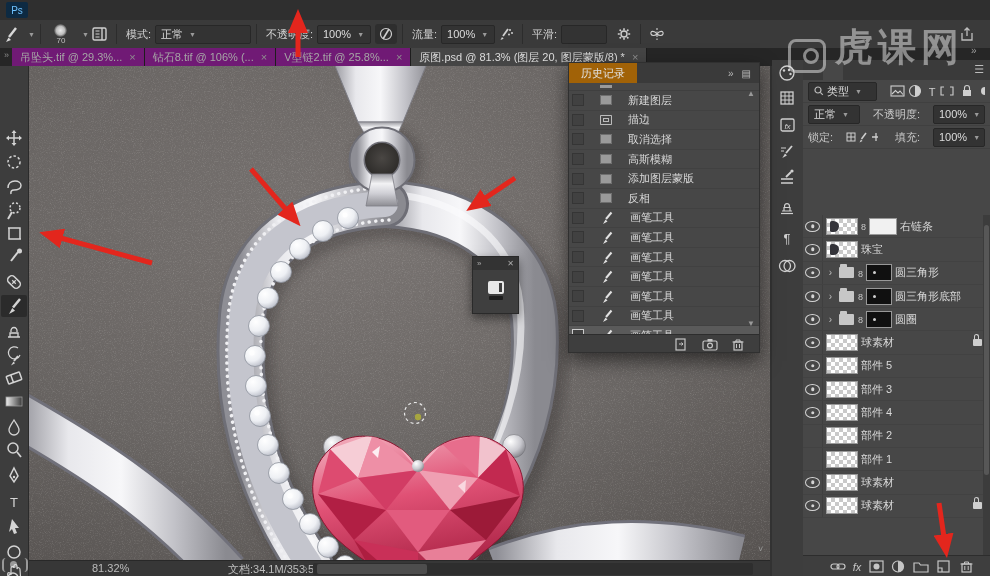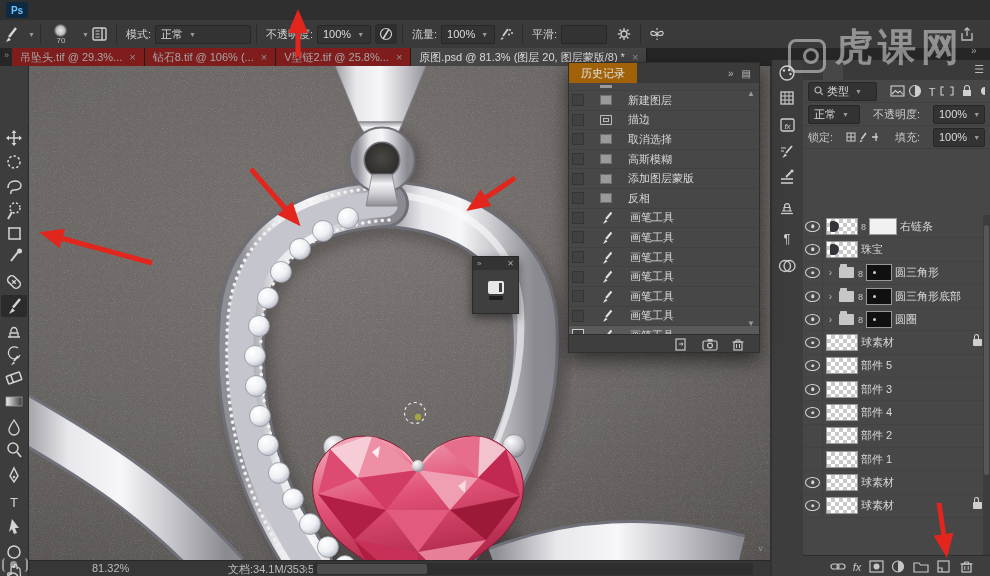--- a/index.html
+++ b/index.html
@@ -2,39 +2,39 @@
 <html><head>
 <meta charset="utf-8">
 <style>
   html,body{margin:0;padding:0;width:990px;height:576px;overflow:hidden;background:#323232;
     font-family:"Liberation Sans",sans-serif;color:#d6d6d6;}
   .ab{position:absolute}
   
   #menubar{left:0;top:0;width:990px;height:20px;background:#2f2f2f;border-bottom:1px solid #232323;
     display:flex;align-items:center;font-size:12px;color:#cccccc;z-index:2}
   #ps-logo{width:22px;height:16px;margin:0 12px 0 6px;background:#0d2a42;border-radius:2px;
-    color:#6fc3ff;font-size:10px;font-weight:bold;display:flex;align-items:center;justify-content:center}
+    color:#6fc3ff;font-size:10px;font-weight:normal;display:flex;align-items:center;justify-content:center}
   .mitem{padding:0 9px;height:20px;line-height:20px;white-space:nowrap}
   
   #optionsbar{left:0;top:20px;width:990px;height:28px;background:#3a3a3a;border-bottom:1px solid #252525;
     display:flex;align-items:center;font-size:11px;color:#d2d2d2;z-index:2}
   .osep{width:1px;height:20px;background:#2c2c2c;margin:0 5px}
   .fld{background:#333333;border:1px solid #272727;border-radius:2px;height:17px;display:flex;
     align-items:center;padding:0 5px;font-size:11px;color:#dddddd;white-space:nowrap}
   .car{margin-left:6px;font-size:7px;color:#9a9a9a}
   .olabel{margin:0 4px;white-space:nowrap}
   .oicon{display:inline-flex;align-items:center;justify-content:center;width:22px;height:20px}
   #brush-preview{width:30px;display:flex;flex-direction:column;align-items:center;font-size:8px;color:#c0c0c0;line-height:7px}
   #brush-preview .bp-dot{width:13px;height:13px;border-radius:50%;
     background:radial-gradient(circle,#e8e8e8 0%,#bdbdbd 45%,rgba(120,120,120,0) 75%)}
   
   #tabbar{left:0;top:48px;width:990px;height:18px;background:#262626;display:flex;align-items:stretch;
     font-size:11px;z-index:2}
   .tchv{color:#8a8a8a;font-size:9px;padding:2px 3px 0 4px}
-  .dtab{display:flex;align-items:center;gap:7px;padding:0 8px;background:#7f1d1d;color:#a6a6a6;
+  .dtab{display:flex;align-items:center;gap:7px;padding:0 8px;background:#701a75;color:#a6a6a6;
     border-right:1px solid #1d1d1d;white-space:nowrap}
   .dtab.active{background:#454545;color:#dcdcdc}
   .tclose{color:#8f8f8f;font-size:11px}
   
   #toolbar{left:0;top:66px;width:28px;height:510px;background:#3d3d3d;border-right:1px solid #2b2b2b;z-index:3}
   
   #canvas{left:28px;top:66px;width:742px;height:494px;z-index:1}
   #canvas-vscroll{left:758px;top:544px;width:12px;height:14px;color:#9b9b9b;font-size:9px;z-index:2}
   
   #statusbar{left:28px;top:560px;width:742px;height:16px;background:#373737;border-top:1px solid #282828;

